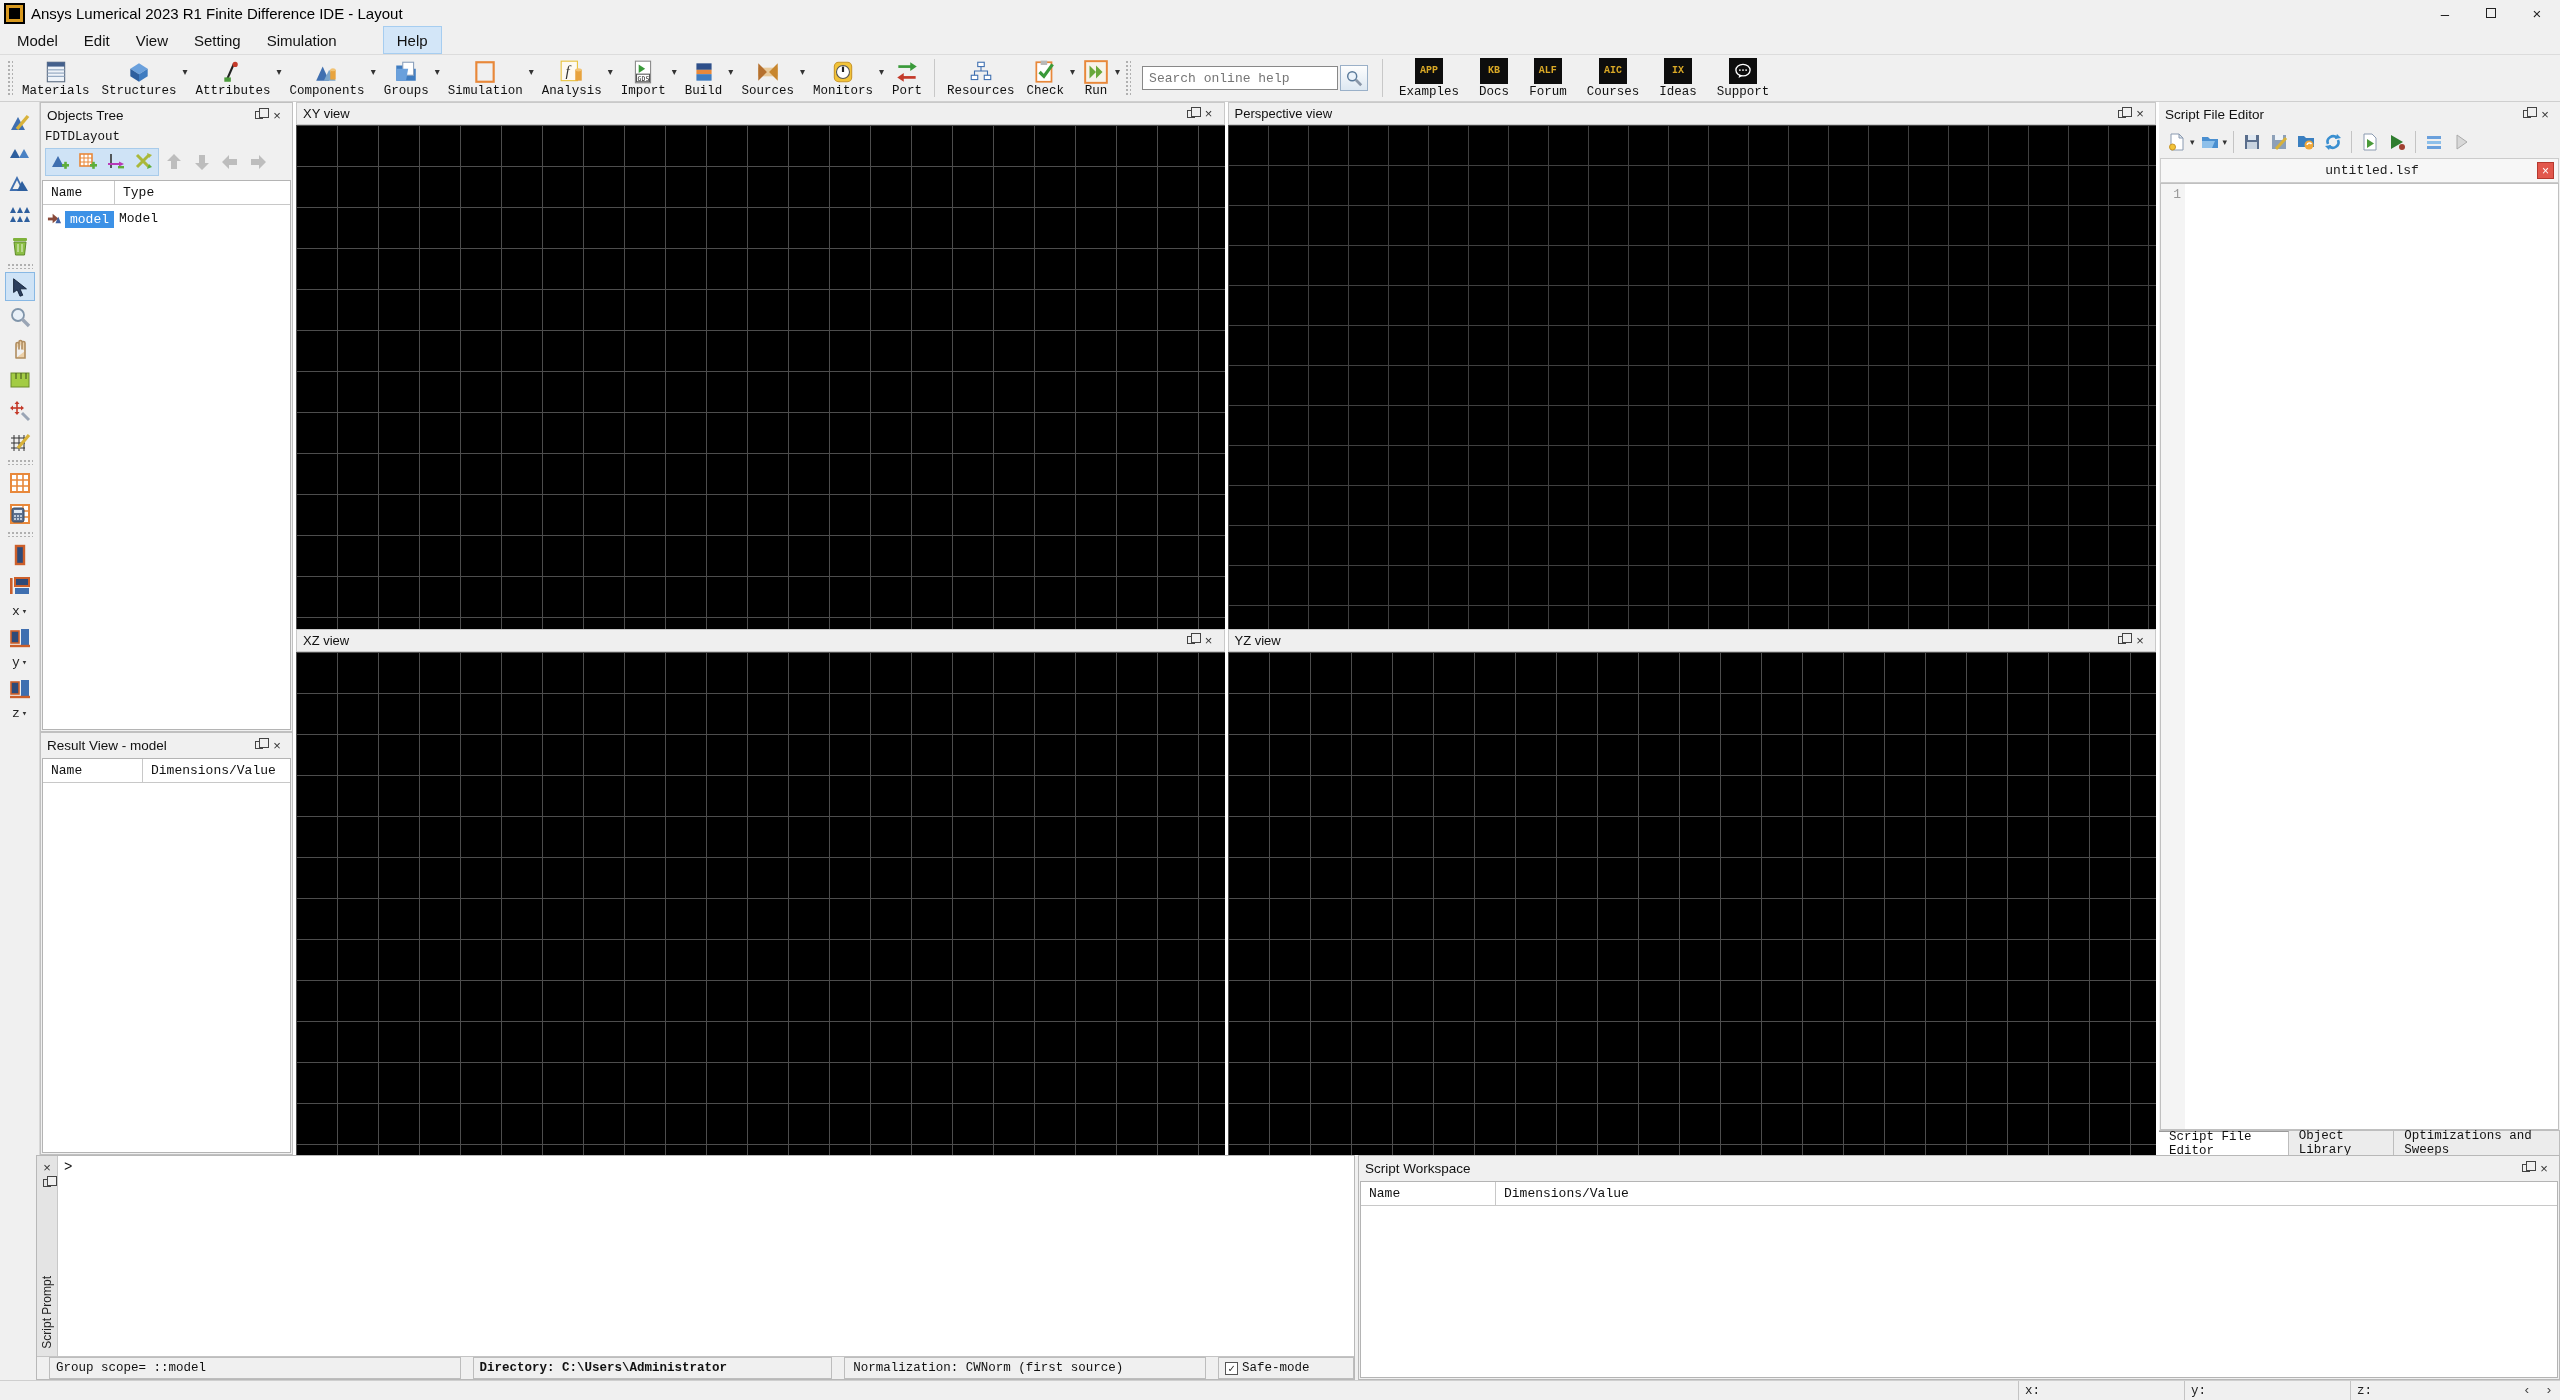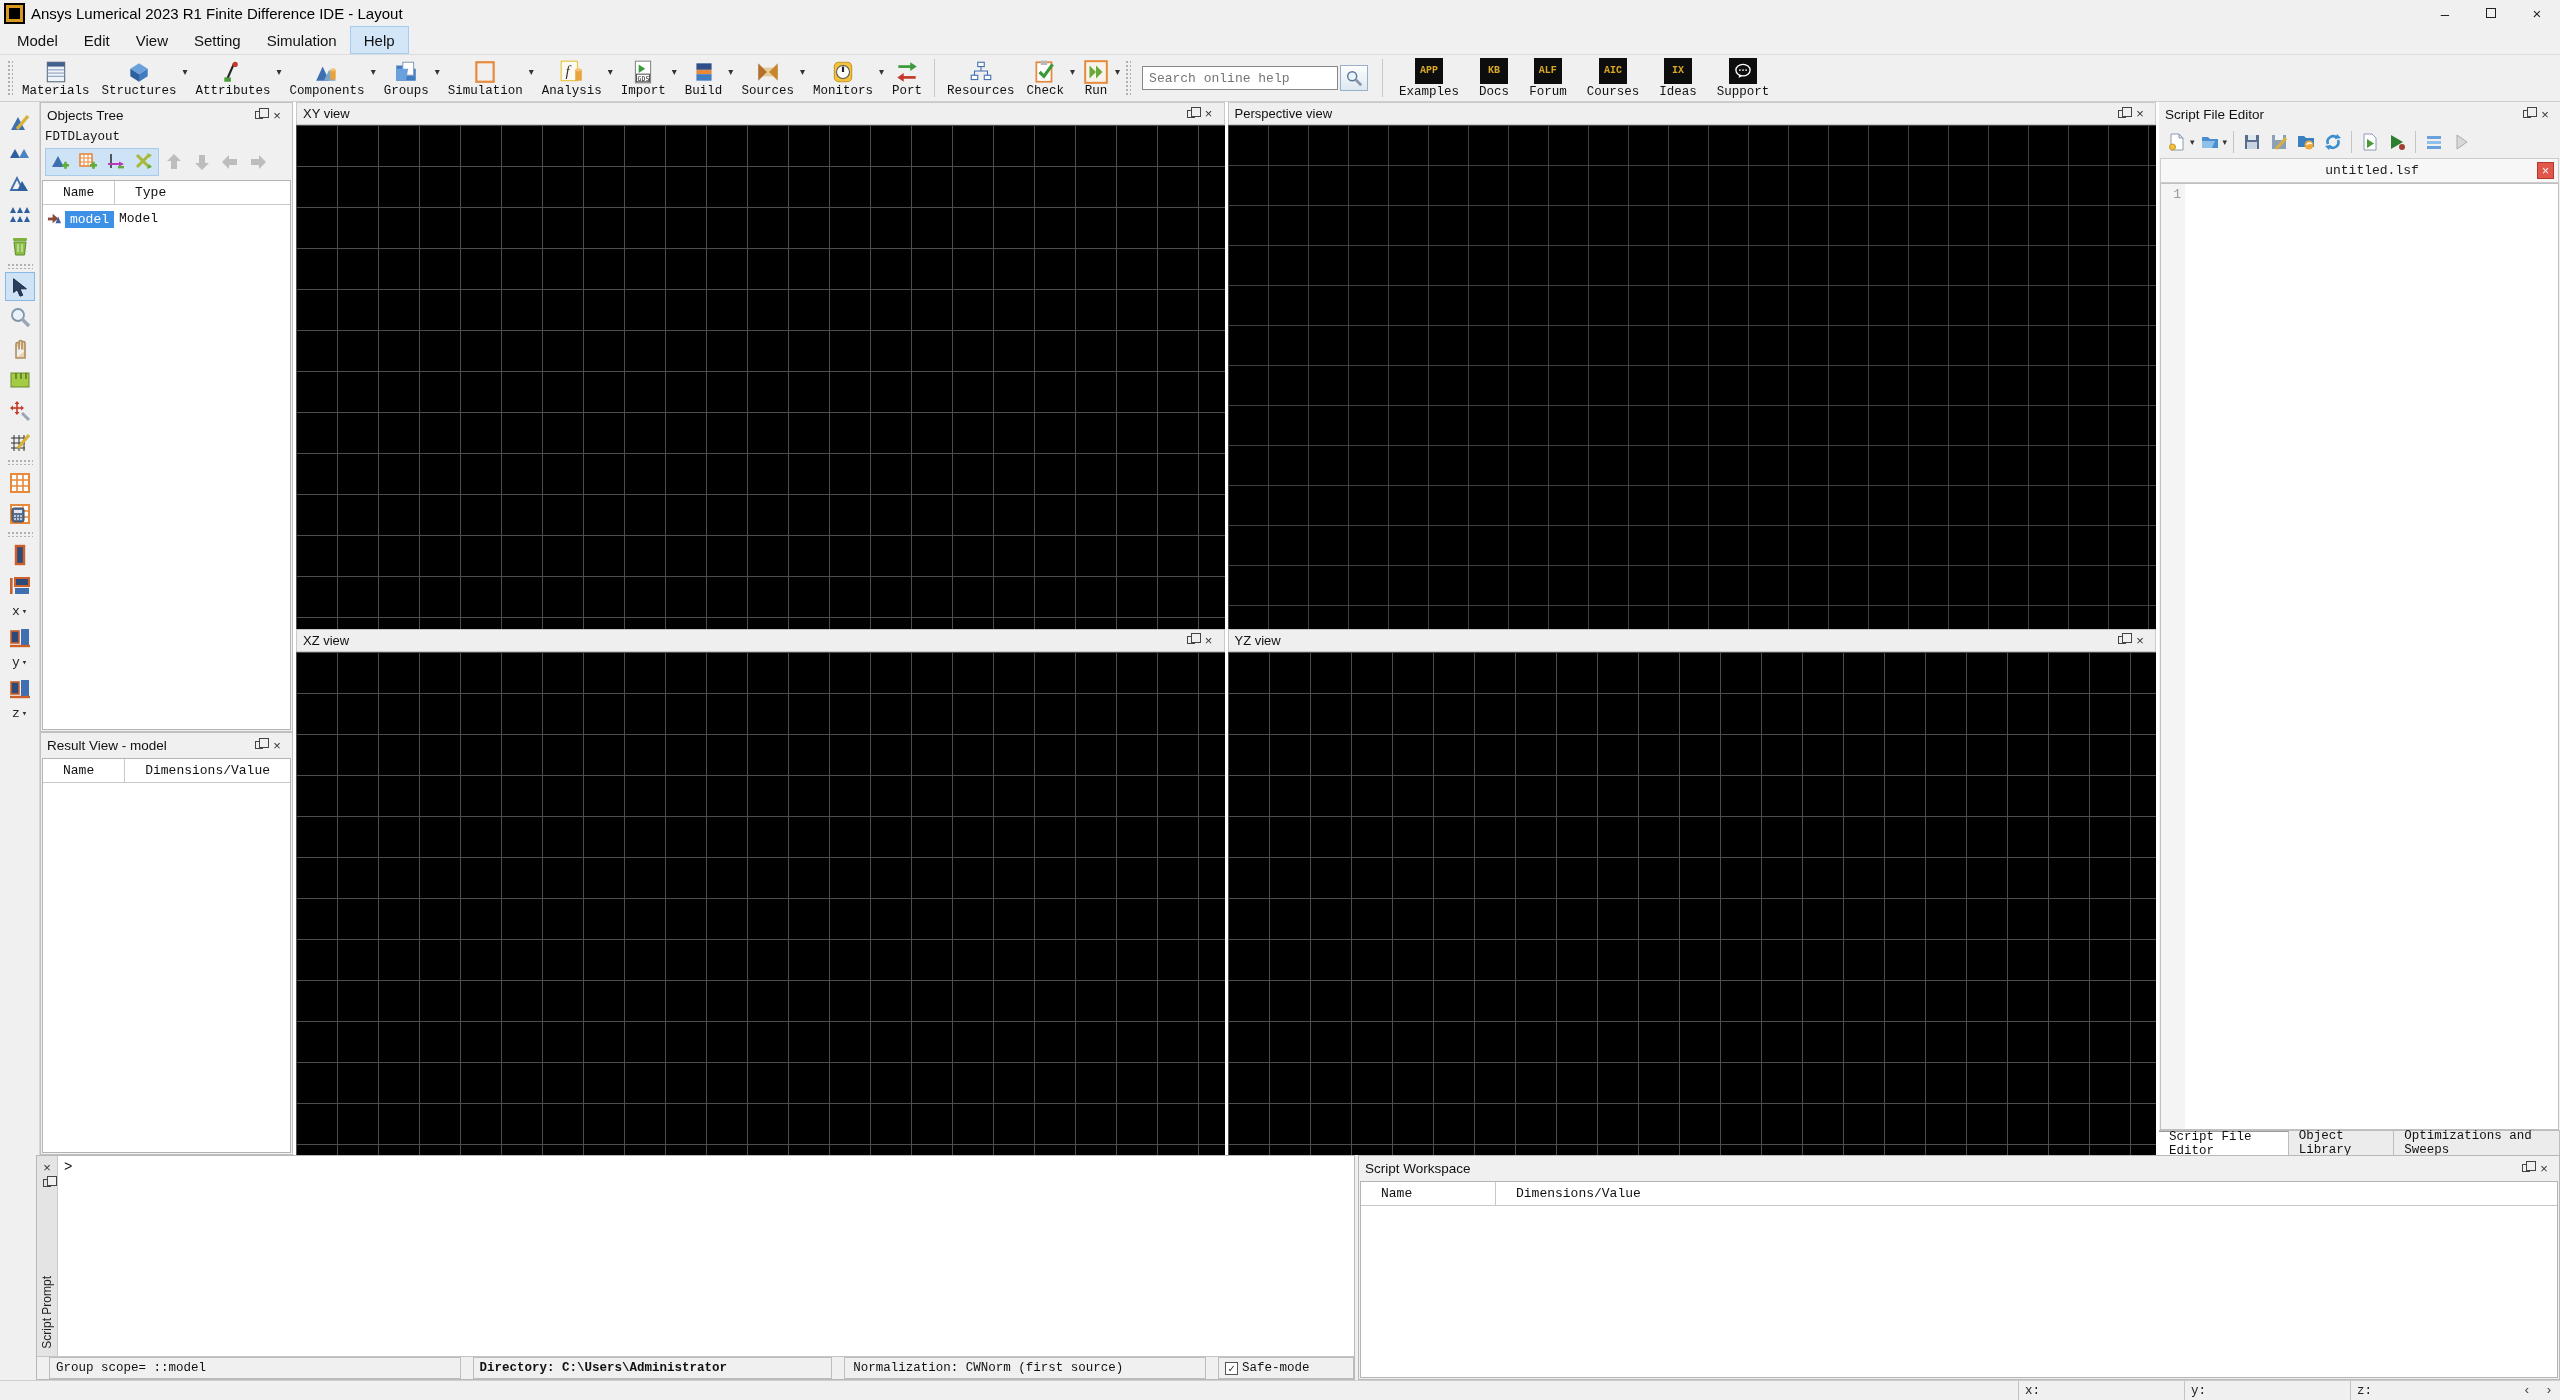--- a/index.html
+++ b/index.html
@@ -13,21 +13,21 @@
   .titlebar { height:26px; display:flex; align-items:center; background:#f0f0f0; padding-left:6px; flex:0 0 auto; }
   .appicon { width:17px; height:17px; background:#000; border:3px solid #d8991f; outline:2px solid #000; margin-right:8px; }
   .titletext { font-size:15px; color:#000; }
   .tb-spacer { flex:1; }
   .wctl { width:46px; height:26px; display:flex; align-items:center; justify-content:center; font-size:15px; color:#222; }
   .restore-glyph { width:10px; height:10px; border:1px solid #222; display:inline-block; }
 
   
   .menubar { height:28px; display:flex; align-items:stretch; background:#f0f0f0; padding-left:4px; flex:0 0 auto; }
   .menuitem { padding:4px 13px; display:flex; align-items:center; font-size:15px; }
-  .menuitem.active { background:#d3e6f8; border:1px solid #a6cdf0; }
+  .menuitem.active { background:#d3e6f8; border:1px solid #a6cdf0;margin-left:33px; }
 
   
   .toolbar { height:48px; display:flex; align-items:center; background:#f0f0f0; border-top:1px solid #dcdcdc; border-bottom:1px solid #cfcfcf; padding:0 4px; flex:0 0 auto; }
   .grip { width:6px; height:36px; margin:0 3px; background-image:radial-gradient(#b0b0b0 1px, transparent 1.2px); background-size:4px 4px; }
   .tbg { display:flex; flex-direction:column; align-items:center; justify-content:center; padding:1px 6px; }
   .tbg .ic { height:27px; display:flex; align-items:center; justify-content:center; }
   .tbg .lbl { font-family:"Liberation Mono",monospace; font-size:12.5px; color:#111; line-height:13px; }
   .dd { font-size:10px; color:#333; margin:0 2px 14px 0; align-self:center; }
   .tb-sep { width:1px; height:38px; background:#c8c8c8; margin:0 6px; }
   .searchwrap { display:flex; align-items:center; margin:0 8px; }
@@ -56,21 +56,21 @@
   .pbtn { width:18px; height:18px; display:flex; align-items:center; justify-content:center; color:#333; font-size:13px; }
   .float-glyph { width:8px; height:8px; border:1px solid #444; position:relative; display:inline-block; }
   .float-glyph::before { content:''; position:absolute; top:-4px; left:3px; width:8px; height:8px; border:1px solid #444; background:#f0f0f0; }
 
   .ot-modes { display:flex; padding:3px 4px 1px 4px; font-family:"Liberation Mono",monospace; font-size:12.5px; }
   .ot-toolbar { display:flex; align-items:center; padding:3px 4px; gap:2px; }
   .ot-group { display:flex; background:#cfe3f6; border:1px solid #a8cbea; padding:1px; gap:2px; }
   .ot-ic { width:26px; height:24px; display:flex; align-items:center; justify-content:center; }
   .table { background:#fff; border:1px solid #b4b4b4; flex:1; display:flex; flex-direction:column; margin:1px; min-height:0; }
   .thead { display:flex; border-bottom:1px solid #c8c8c8; flex:0 0 auto; }
-  .th { font-family:"Liberation Mono",monospace; font-size:13px; padding:4px 20px; color:#111; }
+  .th { font-family:"Liberation Mono",monospace; font-size:13px; padding:4px 8px; color:#111; }
   .tbody { flex:1; background:#fff; }
   .trow { display:flex; align-items:center; height:26px; }
   .chip { background:#3c91e6; color:#fff; font-family:"Liberation Mono",monospace; font-size:13px; padding:1px 5px; }
 
   
   .views { flex:1 1 auto; display:grid; grid-template-columns:1fr 1fr; grid-template-rows:1fr 1fr; column-gap:3px; background:#fff; min-width:0; min-height:0; }
   .vpane { display:flex; flex-direction:column; background:#f0f0f0; min-height:0; min-width:0; }
   .vhead { height:23px; display:flex; align-items:center; padding:0 6px; background:#efefef; border:1px solid #c9c9c9; flex:0 0 auto; }
   .vhead .ptitle { font-size:13px; flex:1; }
   .canvas { flex:1; background-color:#000; background-image:linear-gradient(to right,#4d4d4d 1px,transparent 1px),linear-gradient(to bottom,#4d4d4d 1px,transparent 1px); background-size:41px 41px; }

